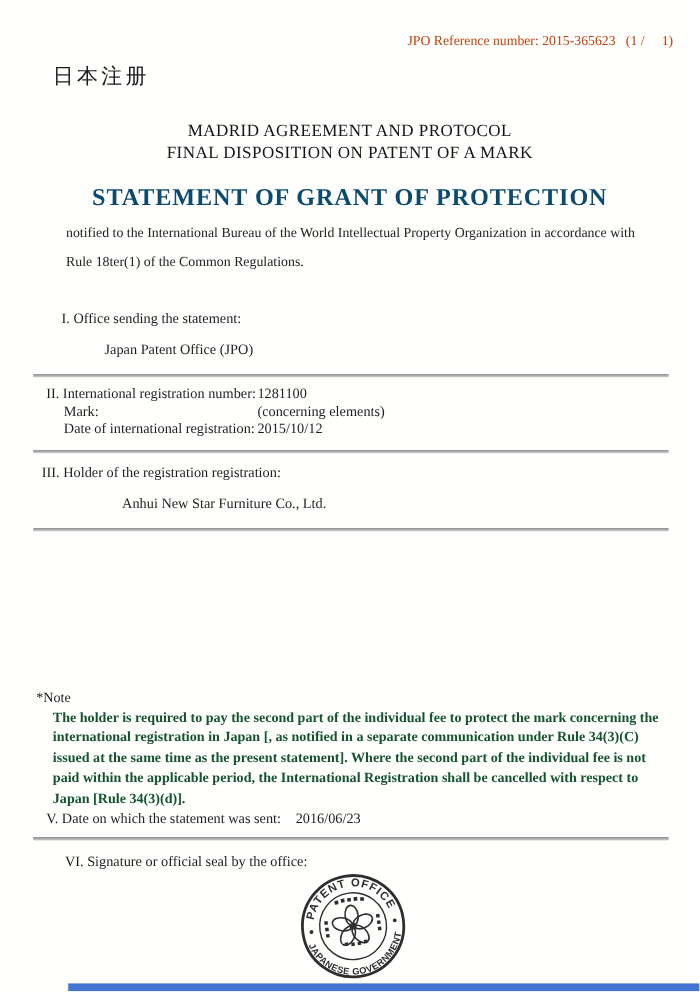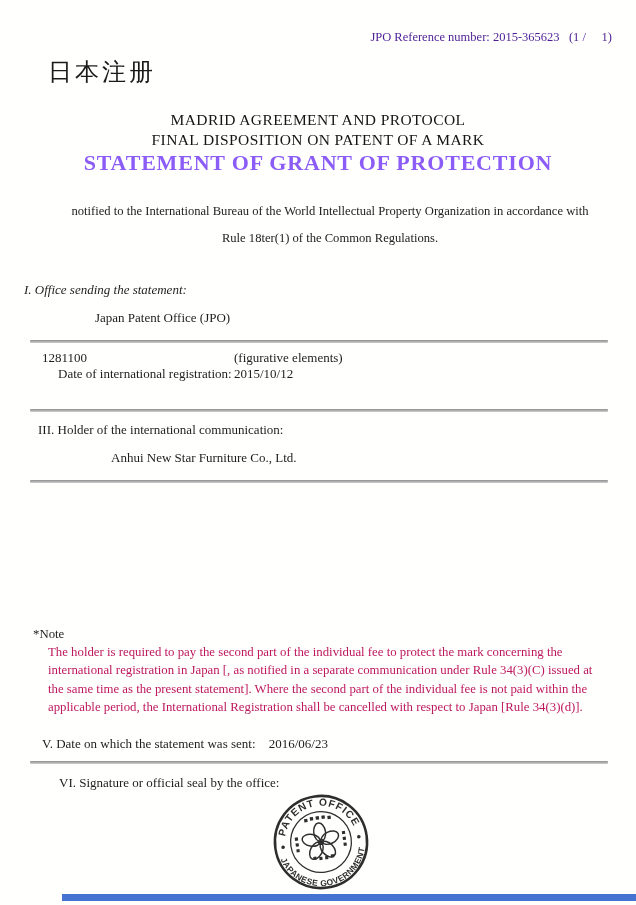--- a/index.html
+++ b/index.html
@@ -8,42 +8,42 @@
     background:#ffffff;
     font-family:"Liberation Serif", serif;
     color:#1d1d1d;
     position:relative;
     overflow:hidden;
   }
   .page { position:absolute; inset:0; background:#fffffe; }
 
   .ref-line {
     position:absolute; top:30px; right:24px;
-    font-size:12.5px; white-space:pre; color:#4c1d95;
+    font-size:12.5px; white-space:pre; color:#c2410c;
   }
   .cjk-note {
     position:absolute; top:56px; left:48px;
     font-family:Liberation Serif, serif;
-    font-size:24px; letter-spacing:3px; color:#1a1a1a;
+    font-size:19px; letter-spacing:3px; color:#1a1a1a;
   }
 
   .title-block { position:absolute; top:110px; left:0; width:636px; text-align:center; }
   .title-sub { font-size:15.5px; letter-spacing:0.4px; line-height:20px; color:#151515; }
   .title-main {
-    font-size:22px; letter-spacing:0.8px;
-    font-weight:bold; color:#8b5cf6;
+    margin-top:16px; font-size:22px; letter-spacing:0.8px;
+    font-weight:bold; color:#0c4a6e;
   }
 
   .intro {
     position:absolute; top:198px; left:60px; width:540px;
-    font-size:12.6px; line-height:27px; color:#222;text-align:center;
+    font-size:12.6px; line-height:27px; color:#222;
   }
 
   .sec { position:absolute; font-size:13px; color:#1d1d1d; }
-  .sec1-h { top:282px; left:24px;font-style:italic; }
+  .sec1-h { top:282px; left:56px; }
   .sec1-v { top:310px; left:95px; }
 
   .rule {
     position:absolute; left:30px; width:578px; height:3px;
     background:linear-gradient(#8e8e8e,#cfcfcf); border-radius:1px;
   }
   .rule1 { top:340px; }
   .rule2 { top:409px; }
   .rule3 { top:480px; }
   .rule4 { top:761px; }
@@ -60,21 +60,21 @@
 
   .sec4 {
     position:absolute; top:491px; left:42px; width:562px;
     font-size:13px; line-height:19px;
     padding-left:33px; text-indent:-33px;
   }
 
   .note-h { top:627px; left:33px; font-size:12.8px; }
   .note-body {
     position:absolute; top:643px; left:48px; width:556px;
-    font-size:12.8px; line-height:18.4px; color:#be185d;
+    font-size:12.8px; line-height:18.4px; color:#14532d;font-weight:bold;
   }
 
   .sec5 { top:736px; left:42px; }
   .sec5 .val { margin-left:10px; }
   .sec6-h { top:775px; left:38px;margin-left:21px; }
 
   .seal-wrap {
     position:absolute; top:793px; left:272px; width:98px; height:98px;
     transform:rotate(-8deg);
   }
@@ -101,29 +101,31 @@
   </div>
 
   <div class="intro">notified to the International Bureau of the World Intellectual Property Organization in accordance with Rule 18ter(1) of the Common Regulations.</div>
 
   <div class="sec sec1-h">I. Office sending the statement:</div>
   <div class="sec sec1-v">Japan Patent Office (JPO)</div>
 
   <div class="rule rule1"></div>
 
   <div class="sec2">
+    <div class="lbl">II. International registration number:</div>
     <div class="val">1281100</div>
-    <div class="val">(figurative elements)</div>
+    <div class="lbl indent">Mark:</div>
+    <div class="val">(concerning elements)</div>
     <div class="lbl indent">Date of international registration:</div>
     <div class="val">2015/10/12</div>
   </div>
 
   <div class="rule rule2"></div>
 
-  <div class="sec sec3-h">III. Holder of the international communication:</div>
+  <div class="sec sec3-h">III. Holder of the registration registration:</div>
   <div class="sec sec3-v">Anhui New Star Furniture Co., Ltd.</div>
 
   <div class="rule rule3"></div>
 
 
   <div class="sec note-h">*Note</div>
   <div class="note-body">The holder is required to pay the second part of the individual fee to protect the mark concerning the international registration in Japan [, as notified in a separate communication under Rule 34(3)(C) issued at the same time as the present statement]. Where the second part of the individual fee is not paid within the applicable period, the International Registration shall be cancelled with respect to Japan [Rule 34(3)(d)].</div>
 
   <div class="sec sec5">
     <span>V. Date on which the statement was sent:</span>

